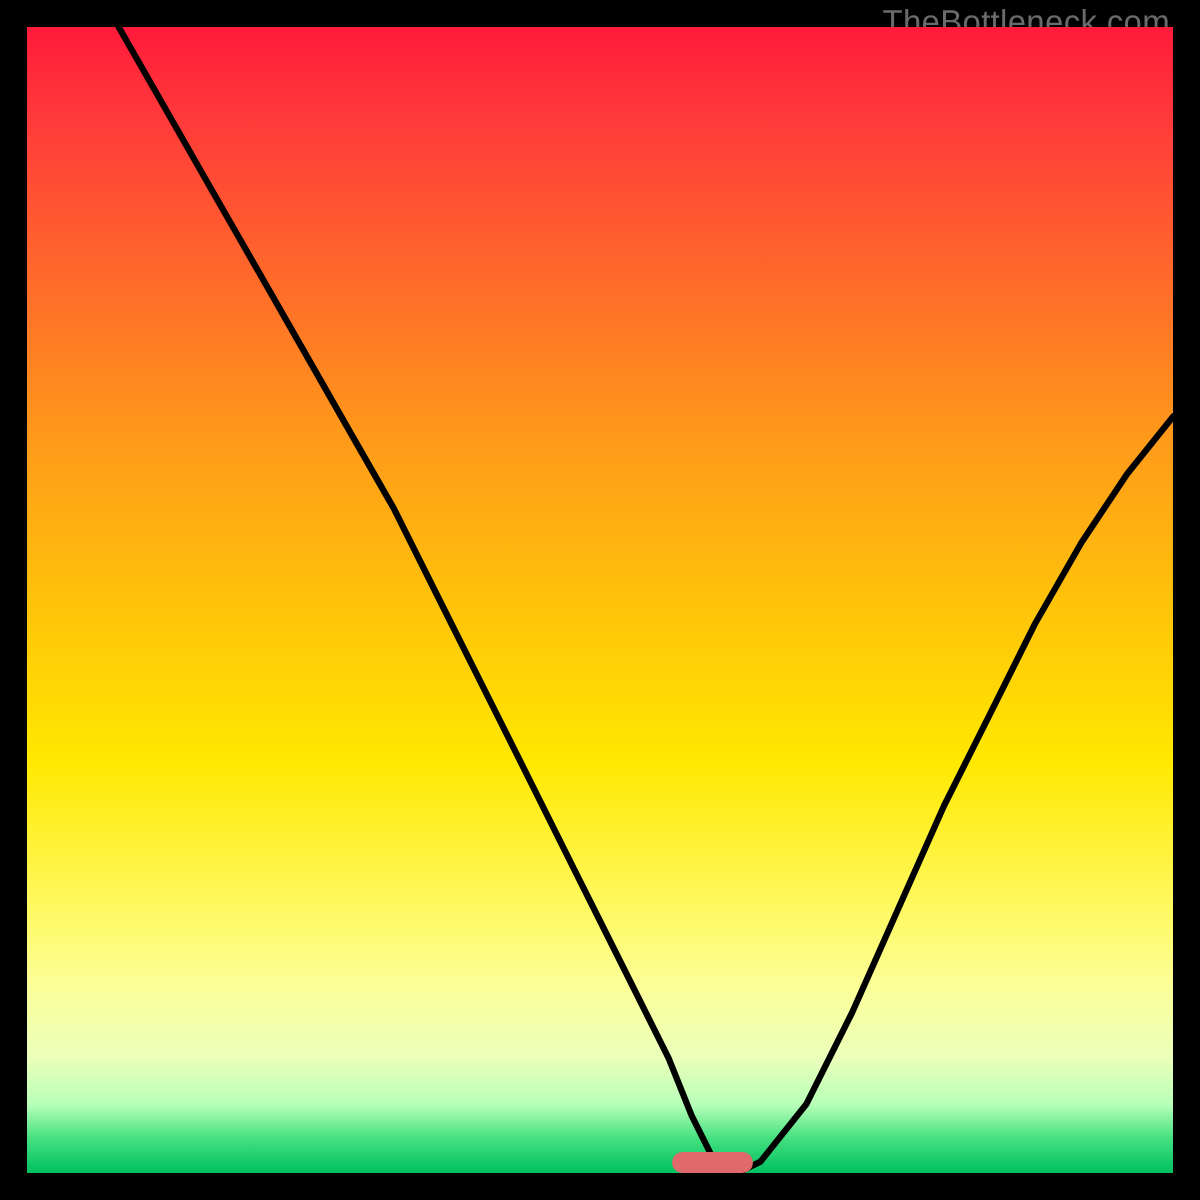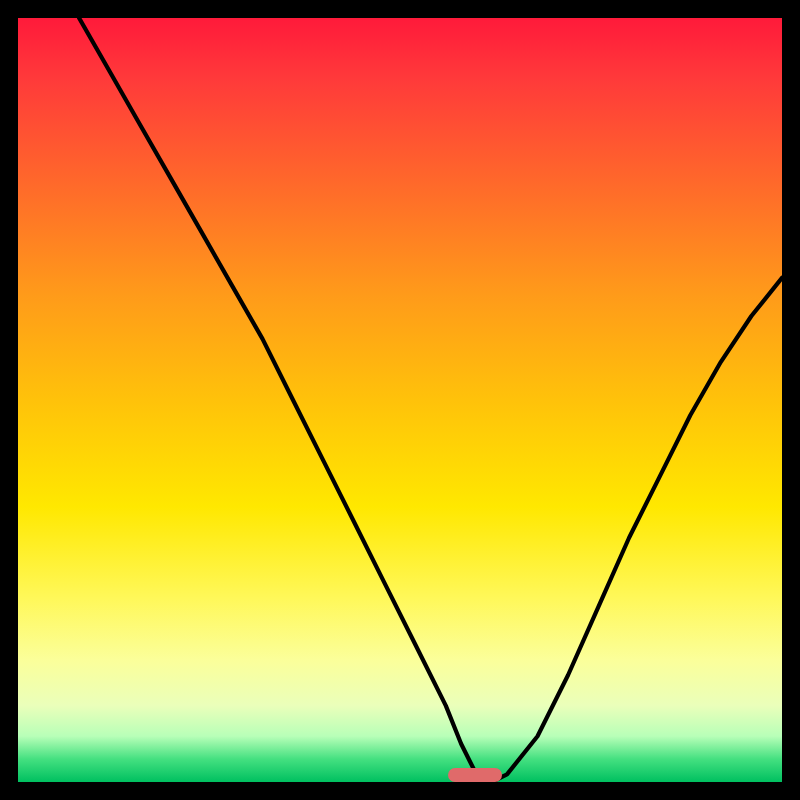--- a/index.html
+++ b/index.html
@@ -70,20 +70,21 @@
     font-size: 22px;
     letter-spacing: 0.2px;
     user-select: none;
   }
 </style>
 </head>
 <body>
 
 <div class="frame">
 
+  <div class="watermark">TheBottleneck.com</div>
 
   <div class="plot-area">
     <div class="gradient"></div>
 
     <svg class="curve" viewBox="0 0 764 764" preserveAspectRatio="none">
       <path d="M 61.1 0.0 L 91.7 53.5 L 122.2 107.0 L 152.8 160.4 L 183.4 213.9 L 213.9 267.4 L 244.5 320.9 L 275.0 382.0 L 305.6 443.1 L 336.2 504.2 L 366.7 565.4 L 397.3 626.5 L 427.8 687.6 L 443.1 725.8 L 458.4 756.4 L 473.7 764.0 L 489.0 756.4 L 519.5 718.2 L 550.1 657.0 L 580.6 588.3 L 611.2 519.5 L 641.8 458.4 L 672.3 397.3 L 702.9 343.8 L 733.4 298.0 L 764.0 259.8"></path>
     </svg>
 
     <div class="pill" style="left:430px;top:750px;width:54px;height:14px;background:#e06a6a;"></div>
   </div>

